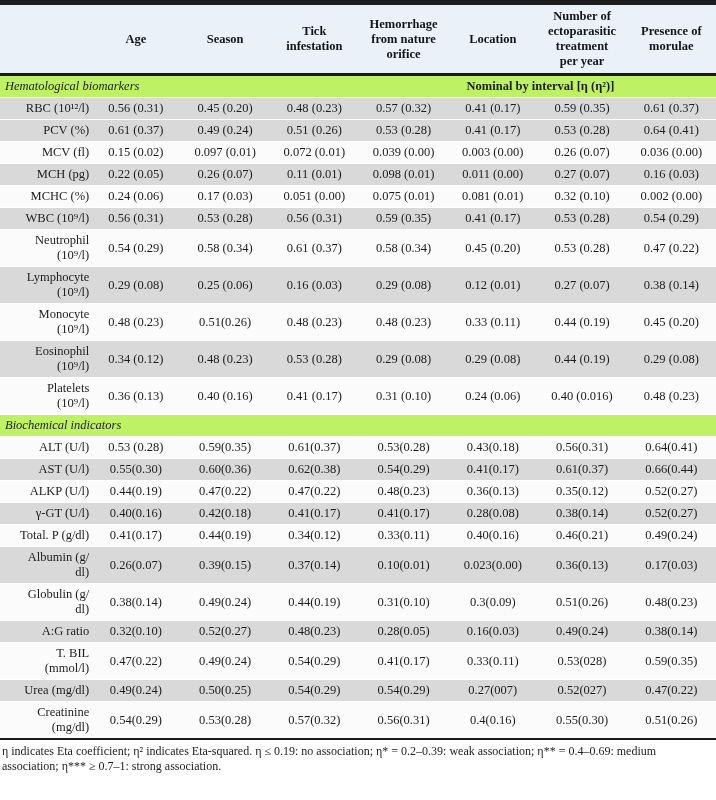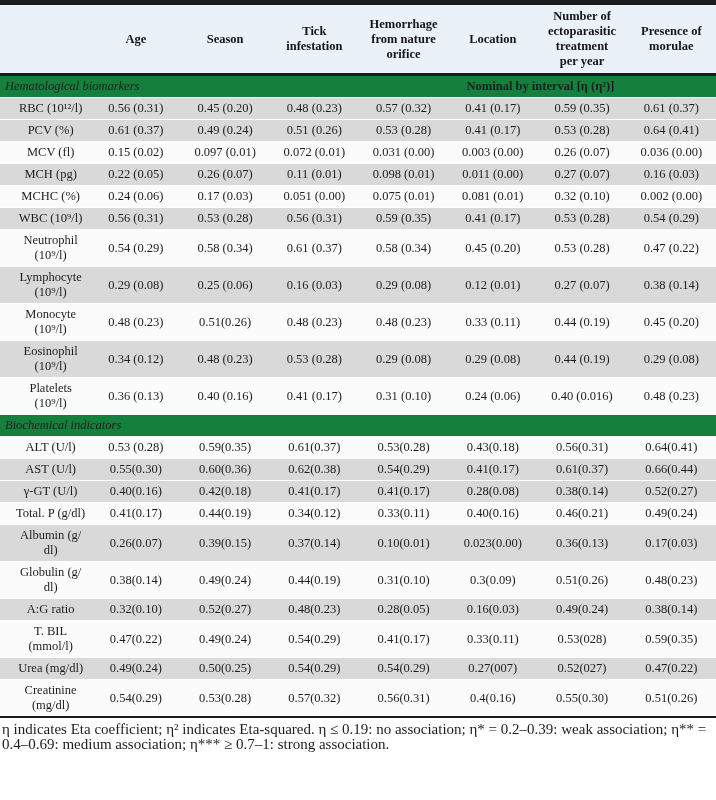--- a/index.html
+++ b/index.html
@@ -17,29 +17,29 @@
   thead th{
     background:#eaf1f9;border-bottom:3px solid #1c1c1e;
     font-weight:bold;font-size:12.5px;line-height:15px;
     text-align:center;vertical-align:middle;padding:4px 1px;color:#14141c;
   }
   tbody td{
     font-size:12.5px;line-height:15px;vertical-align:middle;
     padding:3px 2px;border-bottom:1px solid #ffffff;
   }
   tbody tr:last-child td{border-bottom:none;}
-  td.row-label{text-align:center;padding-left:12px;white-space:nowrap;}
+  td.row-label{text-align:right;padding-left:12px;white-space:nowrap;}
   td.value-cell{text-align:center;}
   tr.row-gray td{background:#d9d9d9;}
   tr.row-light td{background:#fbfbfb;}
-  tr.section-row td{background:#15803d;}
+  tr.section-row td{background:#bef264;}
   td.section-label{font-style:italic;text-align:left;padding-left:5px;}
   td.section-note{font-weight:bold;text-align:center;padding-left:8px;}
   .footnote{
-    font-size:15px;line-height:15px;padding:4px 3px 0 2px;color:#1d1d1f;
+    font-size:12px;line-height:15px;padding:4px 3px 0 2px;color:#1d1d1f;
   }
 </style>
 </head>
 <body>
 
 <div class="page">
   <table class="assoc-table">
     <colgroup>
       <col class="c-label">
       <col class="c-data">
@@ -85,21 +85,21 @@
           <td class="value-cell">0.53 (0.28)</td>
           <td class="value-cell">0.41 (0.17)</td>
           <td class="value-cell">0.53 (0.28)</td>
           <td class="value-cell">0.64 (0.41)</td>
         </tr>
         <tr class="row-light">
           <td class="row-label">MCV (fl)</td>
           <td class="value-cell">0.15 (0.02)</td>
           <td class="value-cell">0.097 (0.01)</td>
           <td class="value-cell">0.072 (0.01)</td>
-          <td class="value-cell">0.031 (0.00)</td>
+          <td class="value-cell">0.039 (0.00)</td>
           <td class="value-cell">0.003 (0.00)</td>
           <td class="value-cell">0.26 (0.07)</td>
           <td class="value-cell">0.036 (0.00)</td>
         </tr>
         <tr class="row-gray">
           <td class="row-label">MCH (pg)</td>
           <td class="value-cell">0.22 (0.05)</td>
           <td class="value-cell">0.26 (0.07)</td>
           <td class="value-cell">0.11 (0.01)</td>
           <td class="value-cell">0.098 (0.01)</td>
@@ -193,20 +193,30 @@
         <tr class="row-gray">
           <td class="row-label">AST (U/l)</td>
           <td class="value-cell">0.55(0.30)</td>
           <td class="value-cell">0.60(0.36)</td>
           <td class="value-cell">0.62(0.38)</td>
           <td class="value-cell">0.54(0.29)</td>
           <td class="value-cell">0.41(0.17)</td>
           <td class="value-cell">0.61(0.37)</td>
           <td class="value-cell">0.66(0.44)</td>
         </tr>
+        <tr class="row-light">
+          <td class="row-label">ALKP (U/l)</td>
+          <td class="value-cell">0.44(0.19)</td>
+          <td class="value-cell">0.47(0.22)</td>
+          <td class="value-cell">0.47(0.22)</td>
+          <td class="value-cell">0.48(0.23)</td>
+          <td class="value-cell">0.36(0.13)</td>
+          <td class="value-cell">0.35(0.12)</td>
+          <td class="value-cell">0.52(0.27)</td>
+        </tr>
         <tr class="row-gray">
           <td class="row-label">γ-GT (U/l)</td>
           <td class="value-cell">0.40(0.16)</td>
           <td class="value-cell">0.42(0.18)</td>
           <td class="value-cell">0.41(0.17)</td>
           <td class="value-cell">0.41(0.17)</td>
           <td class="value-cell">0.28(0.08)</td>
           <td class="value-cell">0.38(0.14)</td>
           <td class="value-cell">0.52(0.27)</td>
         </tr>

